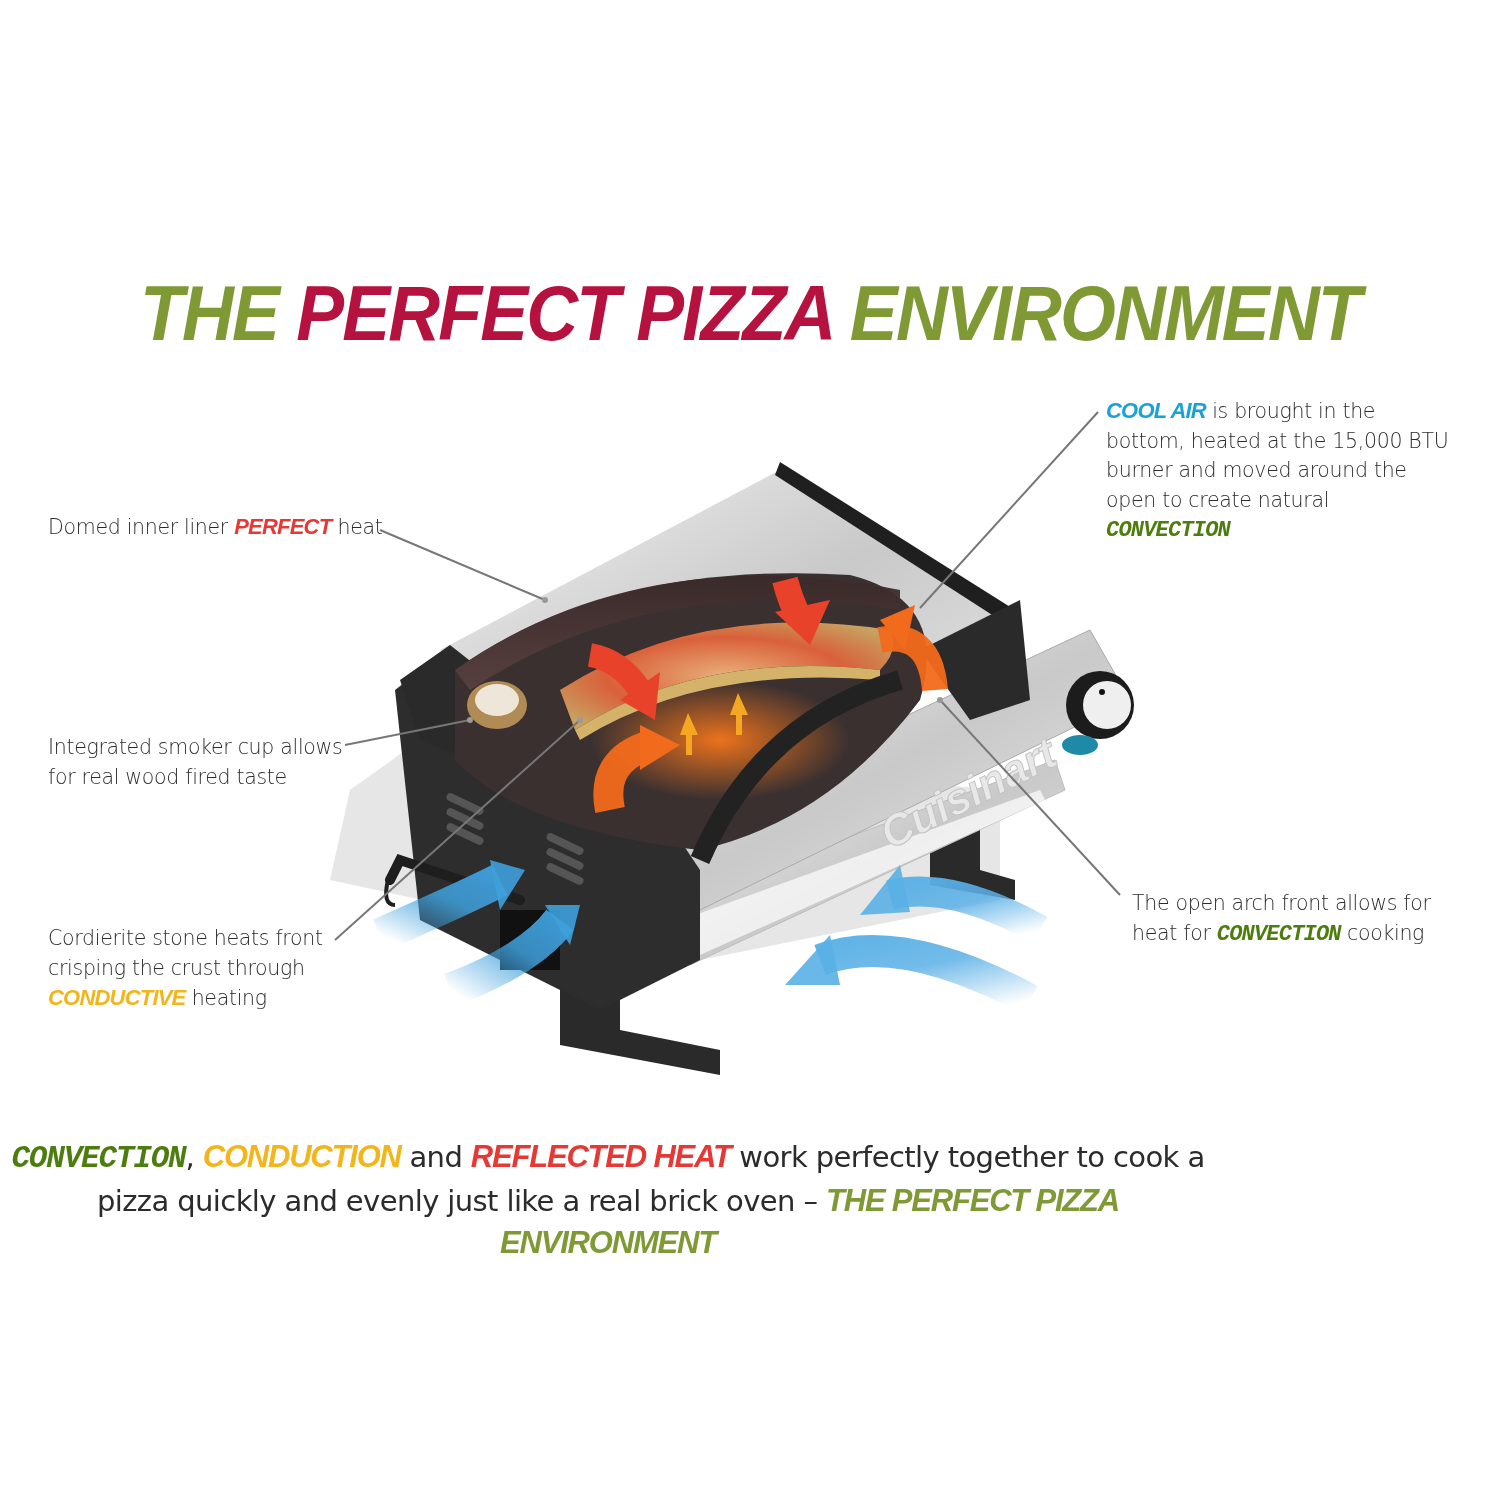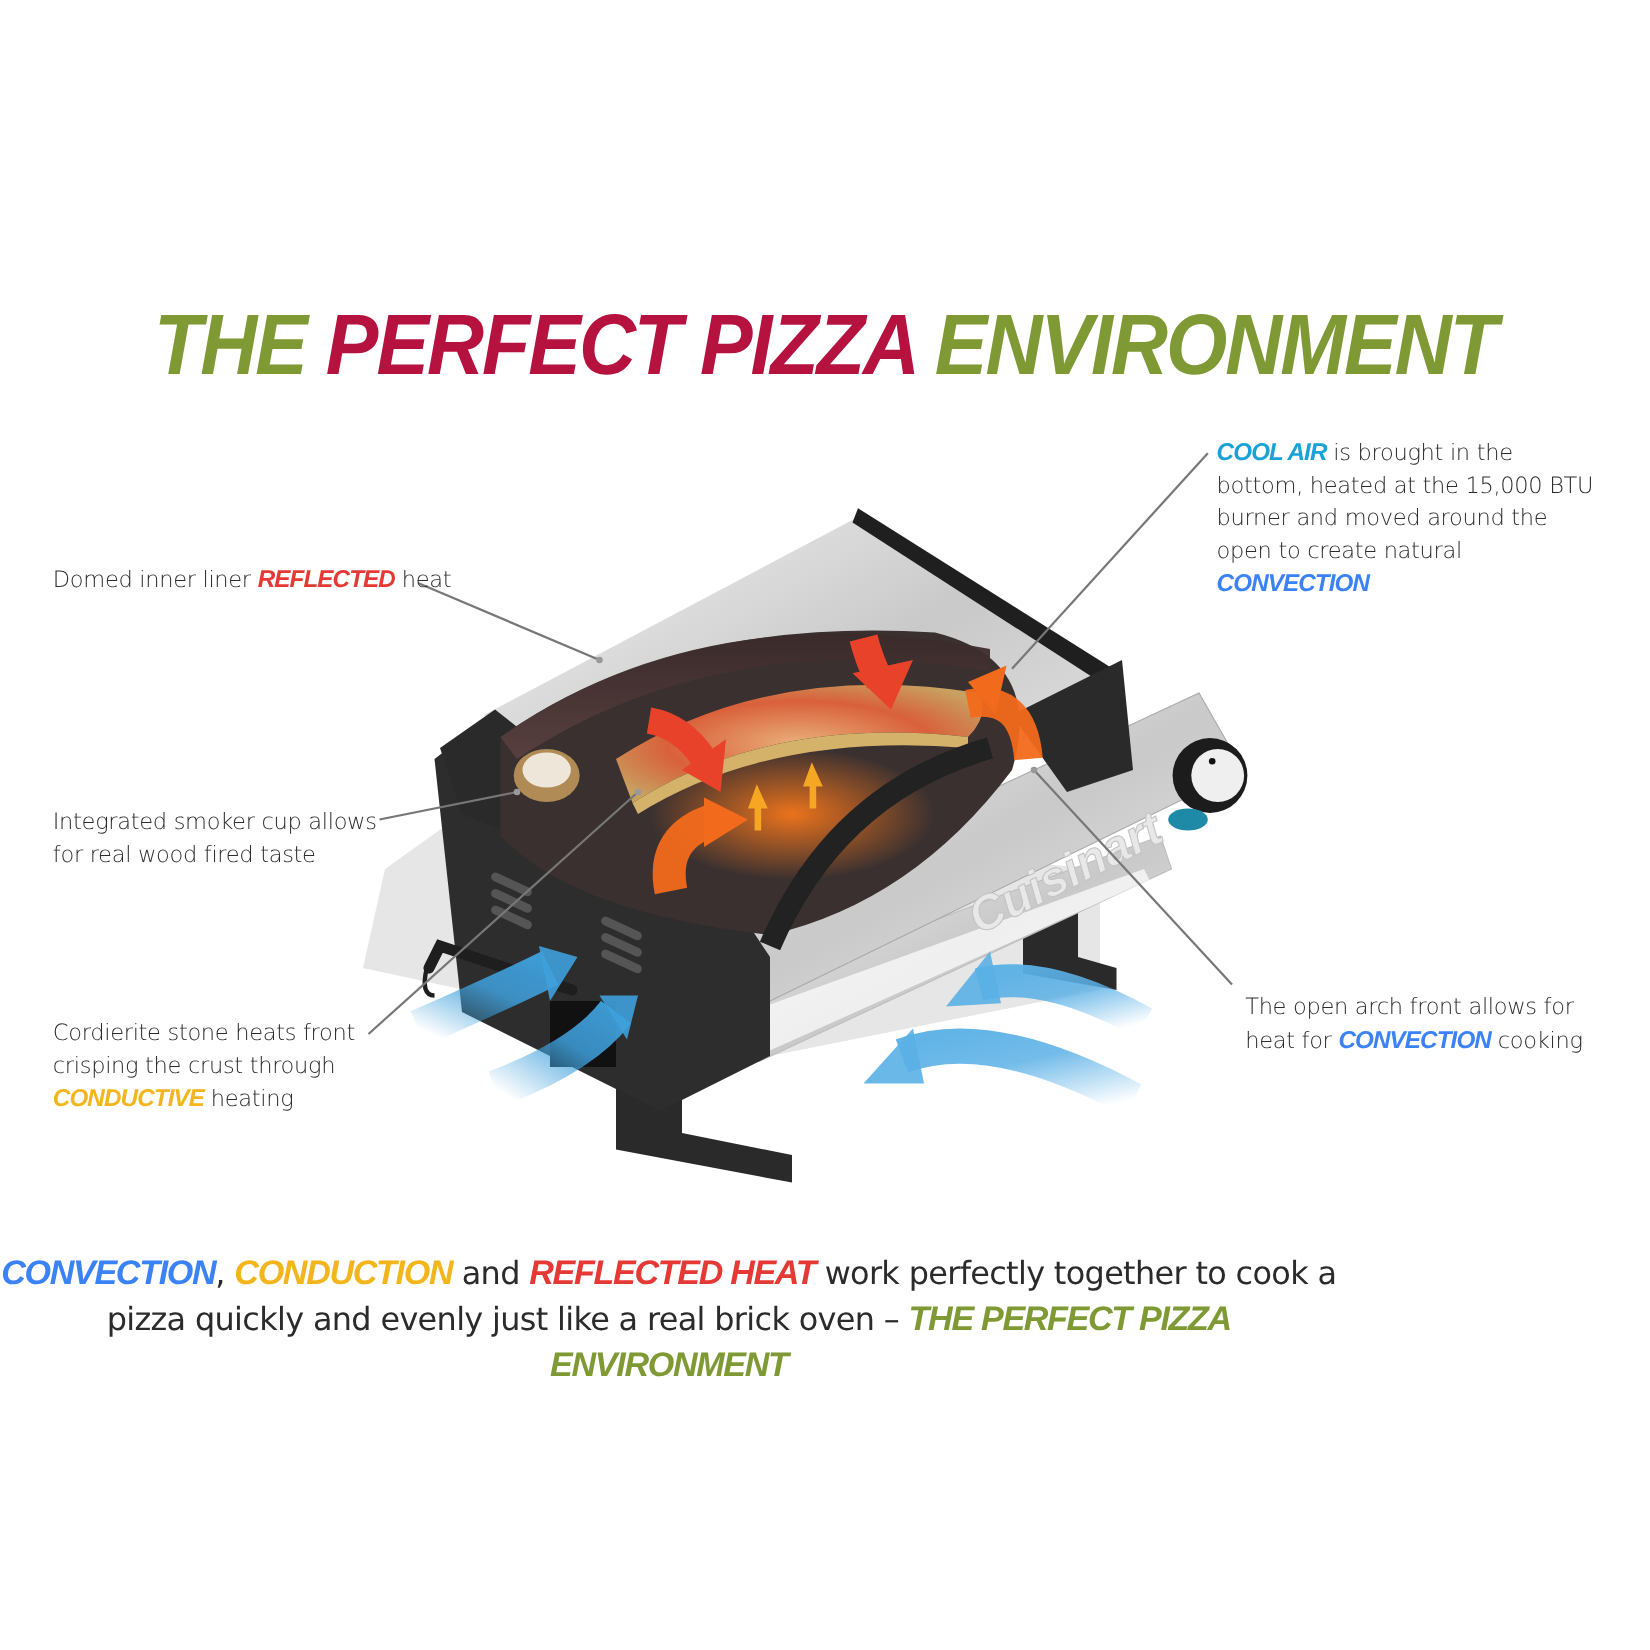--- a/index.html
+++ b/index.html
@@ -9,21 +9,21 @@
            font-family: "Liberation Sans", sans-serif; font-weight: bold; font-style: italic;
            font-size: 78px; letter-spacing: -2px; line-height: 90px; transform: scaleX(0.92); }
   .t-green { color: #7f9a35; }
   .t-red { color: #b5123f; }
   .callout { position: absolute; font-size: 20.5px; line-height: 29.5px; color: #2b2b2b;
              font-family: "DejaVu Sans", sans-serif; font-weight: 300; letter-spacing: -0.3px; }
   .kw { font-weight: bold; font-style: italic; letter-spacing: -0.8px;
         font-family: "Liberation Sans", sans-serif; font-size: 22px; }
   .kw-red { color: #e53935; }
   .kw-blue { color: #1aa2d8; }
-  .kw-orange { color: #3b82f6; }
+  .kw-orange { color: #4d7c0f; font-family: Liberation Mono, monospace; }
   .kw-yellow { color: #f2b51c; }
   .kw-green { color: #7f9a35; }
   .footer { position: absolute; left: 0; top: 1136px; width: 1216px; text-align: center;
             font-size: 29px; line-height: 42px; color: #2b2b2b; letter-spacing: -0.6px; }
   .footer .kw { font-size: 31px; letter-spacing: -1.2px; }
   svg.art { position: absolute; left: 0; top: 0; }
 </style>
 </head>
 <body>
 
@@ -144,21 +144,21 @@
     <line x1="1098" y1="412" x2="920" y2="608"></line>
     <line x1="1120" y1="895" x2="940" y2="700"></line>
   </g>
   <circle cx="545" cy="600" r="3" fill="#999"></circle>
   <circle cx="470" cy="720" r="3" fill="#999"></circle>
   <circle cx="580" cy="720" r="3" fill="#999"></circle>
   <circle cx="940" cy="700" r="3" fill="#999"></circle>
 </svg>
 
 <div class="callout" style="left:48px; top:512px;">
-  <div><span>Domed inner liner </span><span class="kw kw-red">REFLECTED</span><span> heat</span></div>
+  <div><span>Domed inner liner </span><span class="kw kw-red">PERFECT</span><span> heat</span></div>
 </div>
 
 <div class="callout" style="left:48px; top:733px;">
   <div>Integrated smoker cup allows</div>
   <div>for real wood fired taste</div>
 </div>
 
 <div class="callout" style="left:48px; top:924px;">
   <div>Cordierite stone heats front</div>
   <div>crisping the crust through</div>
@@ -166,21 +166,21 @@
 </div>
 
 <div class="callout" style="left:1106px; top:396px;">
   <div><span class="kw kw-blue">COOL AIR</span><span> is brought in the</span></div>
   <div>bottom, heated at the 15,000 BTU</div>
   <div>burner and moved around the</div>
   <div>open to create natural</div>
   <div><span class="kw kw-orange">CONVECTION</span></div>
 </div>
 
-<div class="callout" style="left:1132px; top:889px;margin-top:12px;">
+<div class="callout" style="left:1132px; top:889px;">
   <div>The open arch front allows for</div>
   <div><span>heat for </span><span class="kw kw-orange">CONVECTION</span><span> cooking</span></div>
 </div>
 
 <div class="footer">
   <div><span class="kw kw-orange">CONVECTION</span><span>, </span><span class="kw kw-yellow">CONDUCTION</span><span> and </span><span class="kw kw-red">REFLECTED HEAT</span><span> work perfectly together to cook a</span></div>
   <div><span>pizza quickly and evenly just like a real brick oven – </span><span class="kw kw-green">THE PERFECT PIZZA ENVIRONMENT</span></div>
 </div>
 
 </body></html>

